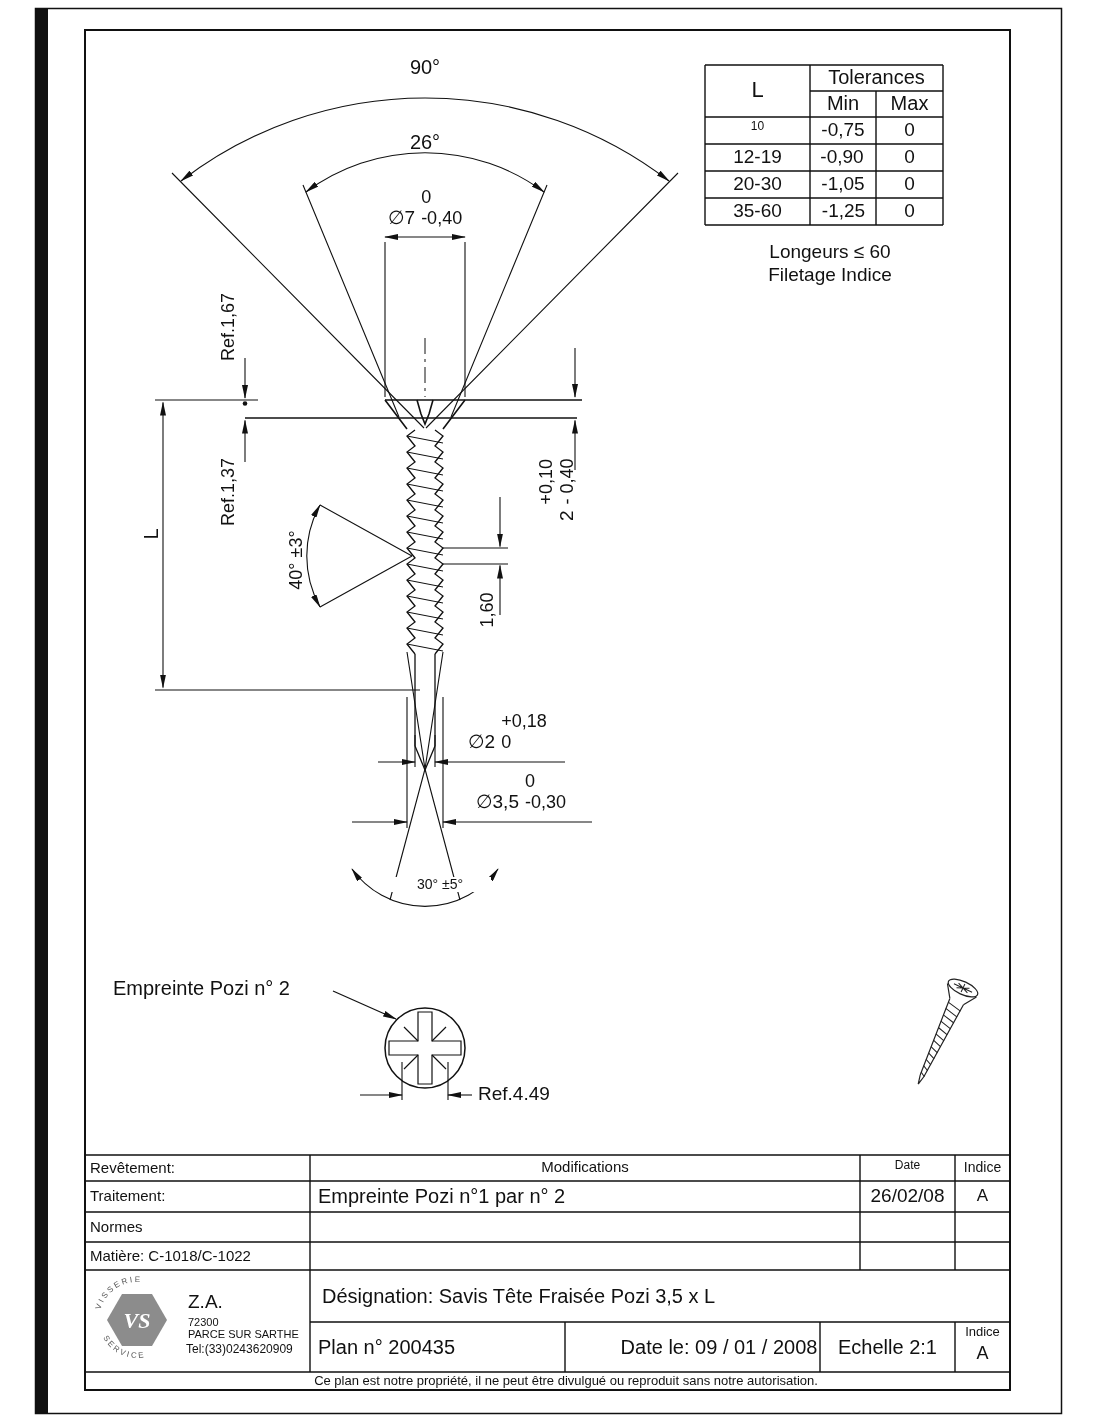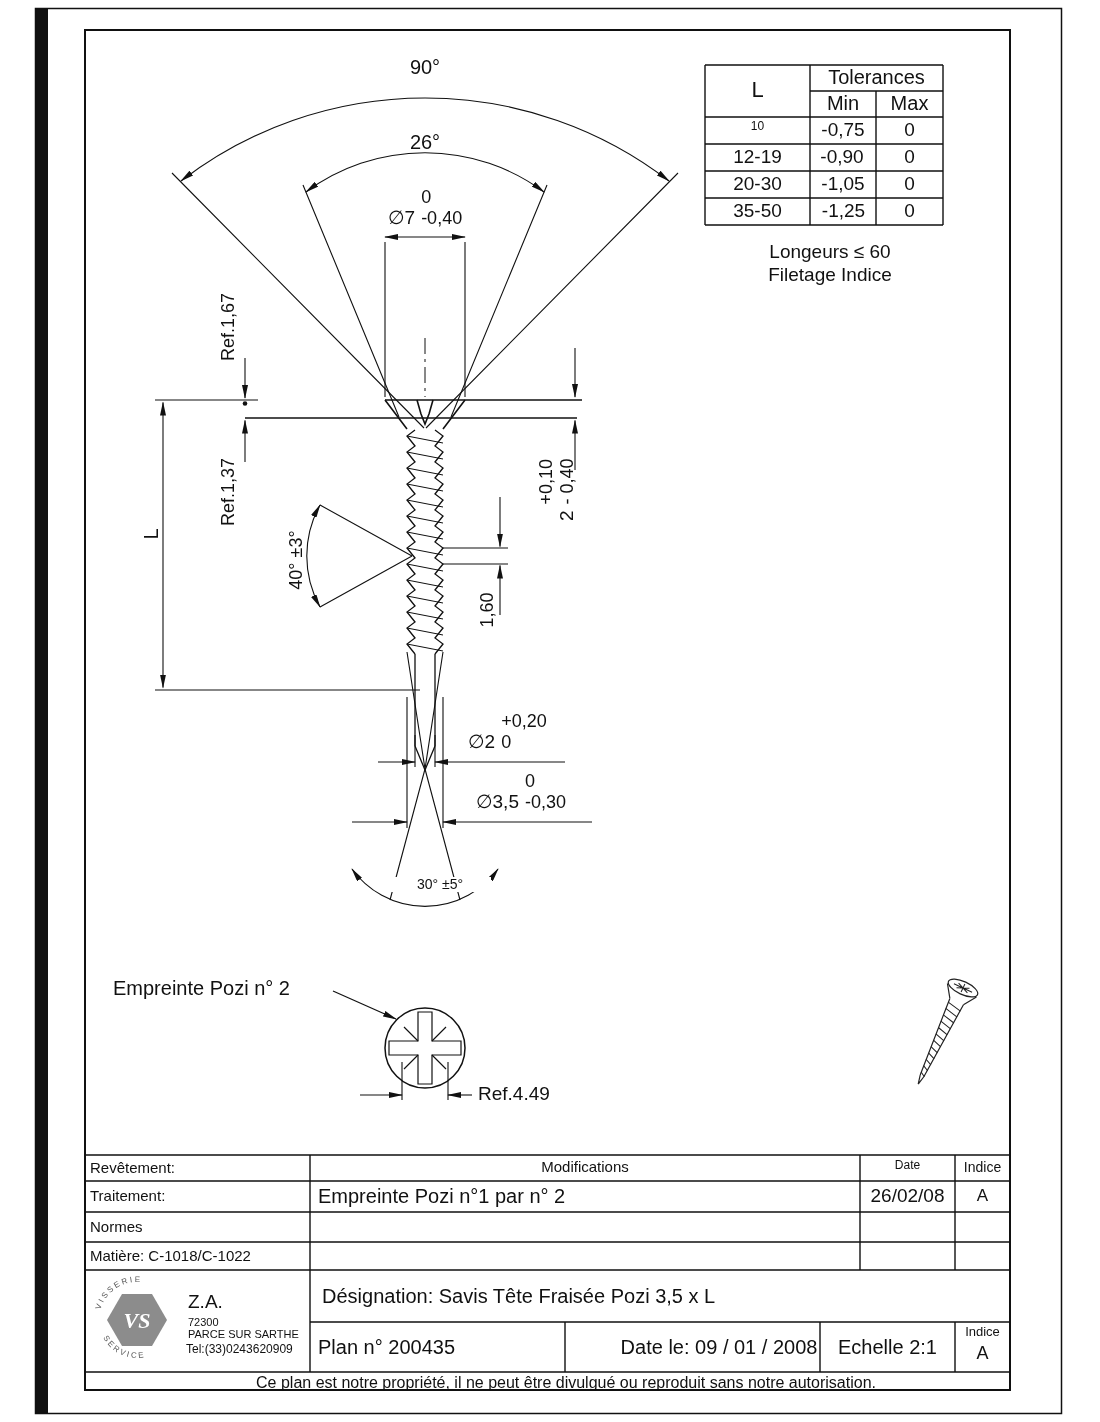--- a/index.html
+++ b/index.html
@@ -154,21 +154,21 @@
       <span>+0,10</span>
       <span>- 0,40</span>
     </span>
   </div>
 
   <div class="t rot c" style="left:465px;top:600px;width:46px;height:20px;font-size:18px">1,60</div>
 
   <div class="dimblock" style="left:468px;top:712px">
     <span>∅2</span>
     <span class="stk">
-      <span>+0,20</span>
+      <span>+0,18</span>
       <span>0</span>
     </span>
   </div>
 
   <div class="dimblock" style="left:476px;top:772px">
     <span>∅3,5</span>
     <span class="stk">
       <span>0</span>
       <span>-0,30</span>
     </span>
@@ -189,21 +189,21 @@
   <div class="t c" style="left:876px;top:120px;width:67px;font-size:19px">0</div>
 
   <div class="t c" style="left:705px;top:147px;width:105px;font-size:19px">12-19</div>
   <div class="t c" style="left:810px;top:147px;width:64px;font-size:19px">-0,90</div>
   <div class="t c" style="left:876px;top:147px;width:67px;font-size:19px">0</div>
 
   <div class="t c" style="left:705px;top:174px;width:105px;font-size:19px">20-30</div>
   <div class="t c" style="left:810px;top:174px;width:66px;font-size:19px">-1,05</div>
   <div class="t c" style="left:876px;top:174px;width:67px;font-size:19px">0</div>
 
-  <div class="t c" style="left:705px;top:201px;width:105px;font-size:19px">35-50</div>
+  <div class="t c" style="left:705px;top:201px;width:105px;font-size:19px">35-60</div>
   <div class="t c" style="left:810px;top:201px;width:67px;font-size:19px">-1,25</div>
   <div class="t c" style="left:876px;top:201px;width:67px;font-size:19px">0</div>
 
   <div class="t c" style="left:730px;top:242px;width:200px;font-size:19px">Longeurs ≤ 60</div>
   <div class="t c" style="left:730px;top:265px;width:200px;font-size:19px">Filetage Indice</div>
 
   <div class="t" style="left:90px;top:1160px;font-size:15px">Revêtement:</div>
   <div class="t c" style="left:310px;top:1159px;width:550px;font-size:15px">Modifications</div>
   <div class="t c" style="left:860px;top:1159px;width:95px;font-size:12px">Date</div>
   <div class="t c" style="left:955px;top:1160px;width:55px;font-size:14px">Indice</div>
@@ -221,14 +221,14 @@
   <div class="t c" style="left:565px;top:1336px;width:308px;font-size:20px">Date le: 09 / 01 / 2008</div>
   <div class="t c" style="left:820px;top:1336px;width:135px;font-size:20px">Echelle 2:1</div>
   <div class="t c" style="left:955px;top:1325px;width:55px;font-size:13px">Indice</div>
   <div class="t c" style="left:955px;top:1344px;width:55px;font-size:18px">A</div>
 
   <div class="t" style="left:188px;top:1292px;font-size:19px">Z.A.</div>
   <div class="t" style="left:188px;top:1316px;font-size:11px">72300</div>
   <div class="t" style="left:188px;top:1328px;font-size:11px">PARCE SUR SARTHE</div>
   <div class="t" style="left:186px;top:1343px;font-size:12px">Tel:(33)0243620909</div>
 
-  <div class="t c" style="left:85px;top:1374px;width:962px;font-size:16px">Ce plan est notre propriété, il ne peut être divulgué ou reproduit sans notre autorisation.</div>
+  <div class="t c" style="left:85px;top:1374px;width:962px;font-size:13px">Ce plan est notre propriété, il ne peut être divulgué ou reproduit sans notre autorisation.</div>
 </div>
 
 </body></html>

